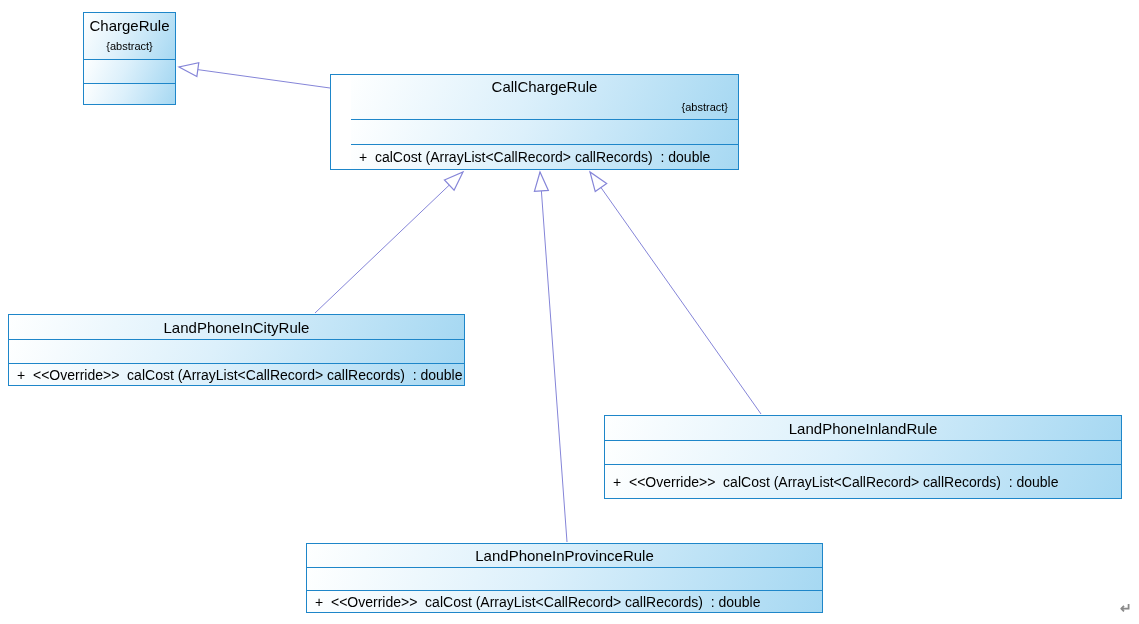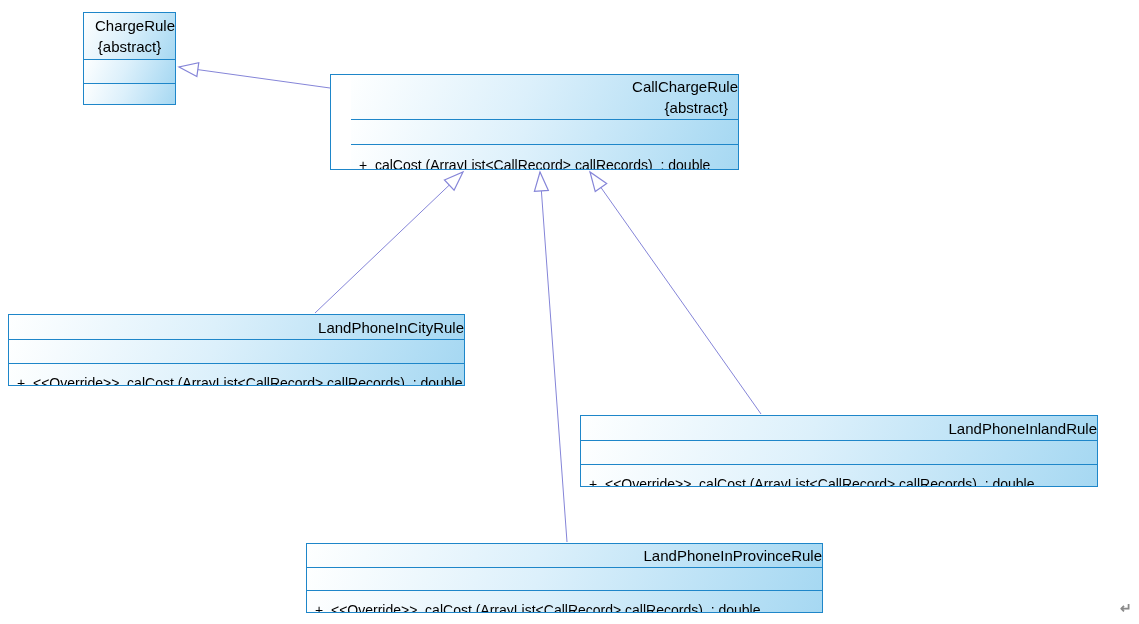--- a/index.html
+++ b/index.html
@@ -20,26 +20,26 @@
     box-sizing:border-box;
     border-top:1px solid #1e86c9;
     background:linear-gradient(115deg, #feffff 0%, #dcf0fb 45%, #a6d8f2 100%);
     overflow:hidden;
   }
   .comp:first-child { border-top:none; }
   .title {
     display:flex; flex-direction:column; justify-content:center;
     font-size:15px; line-height:21px;
   }
-  .cname { text-align:right; }
-  .stereo { text-align:center; font-size:15px; }
+  .cname { text-align:center; }
+  .stereo { text-align:center; font-size:11px; }
   .stereo.right { text-align:right; padding-right:10px; }
   .op-line {
     height:100%; display:flex; align-items:center;
-    font-size:14px; white-space:pre; padding-left:8px;margin-top:8px;
+    font-size:14px; white-space:pre; padding-left:8px;
   }
   .return-mark {
     position:absolute; left:1120px; top:600px;
     color:#8a8a8a; font-size:14px; font-weight:bold;
     user-select:none;
   }
 </style>
 </head>
 <body>
 
@@ -78,21 +78,21 @@
 <div class="uml-class" style="left:8px; top:314px; width:457px; height:72px;">
   <div class="comp title" style="height:24px;">
     <div class="cname">LandPhoneInCityRule</div>
   </div>
   <div class="comp" style="height:24px;"></div>
   <div class="comp" style="flex:1;">
     <div class="op-line">+  &lt;&lt;Override&gt;&gt;  calCost (ArrayList&lt;CallRecord&gt; callRecords)  : double</div>
   </div>
 </div>
 
-<div class="uml-class" style="left:580px; top:415px; width:518px; height:72px;">
+<div class="uml-class" style="left:604px; top:415px; width:518px; height:84px;">
   <div class="comp title" style="height:24px;">
     <div class="cname">LandPhoneInlandRule</div>
   </div>
   <div class="comp" style="height:24px;"></div>
   <div class="comp" style="flex:1;">
     <div class="op-line">+  &lt;&lt;Override&gt;&gt;  calCost (ArrayList&lt;CallRecord&gt; callRecords)  : double</div>
   </div>
 </div>
 
 <div class="uml-class" style="left:306px; top:543px; width:517px; height:70px;">

